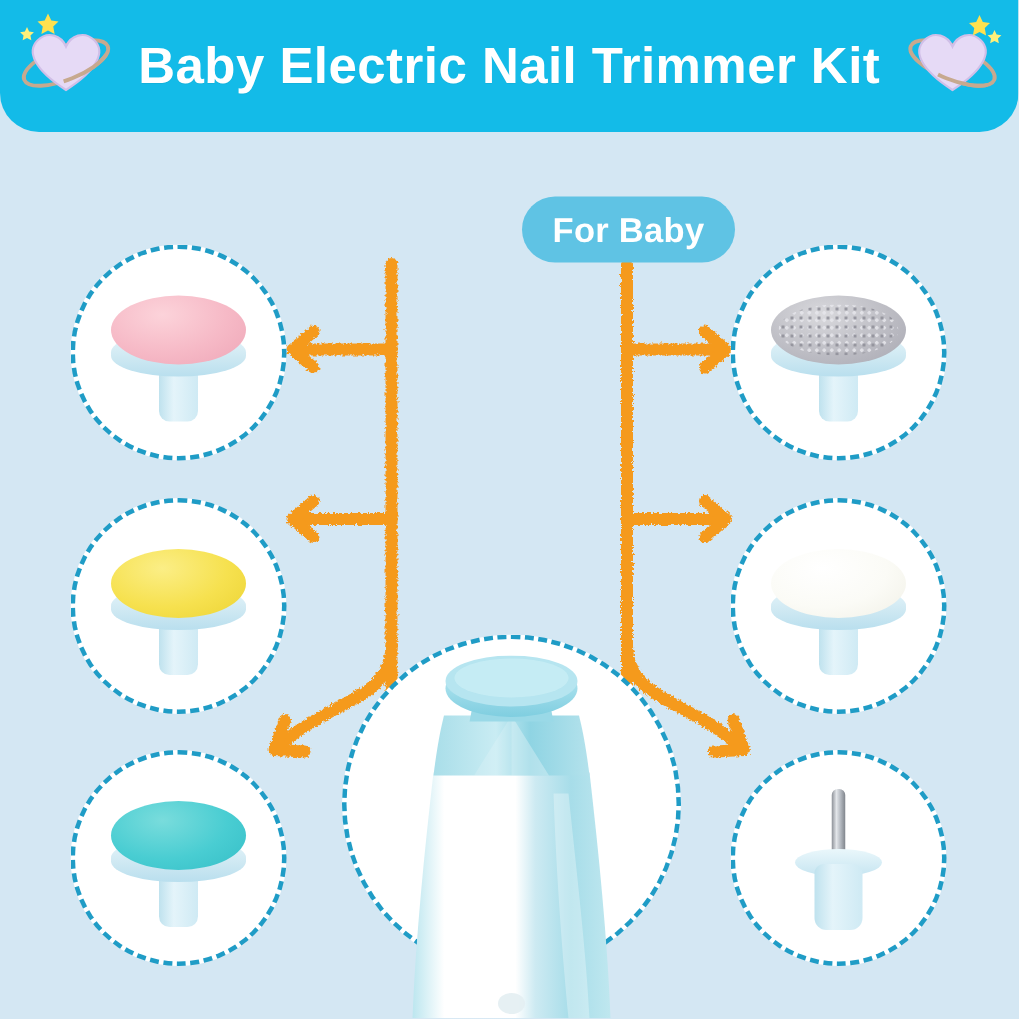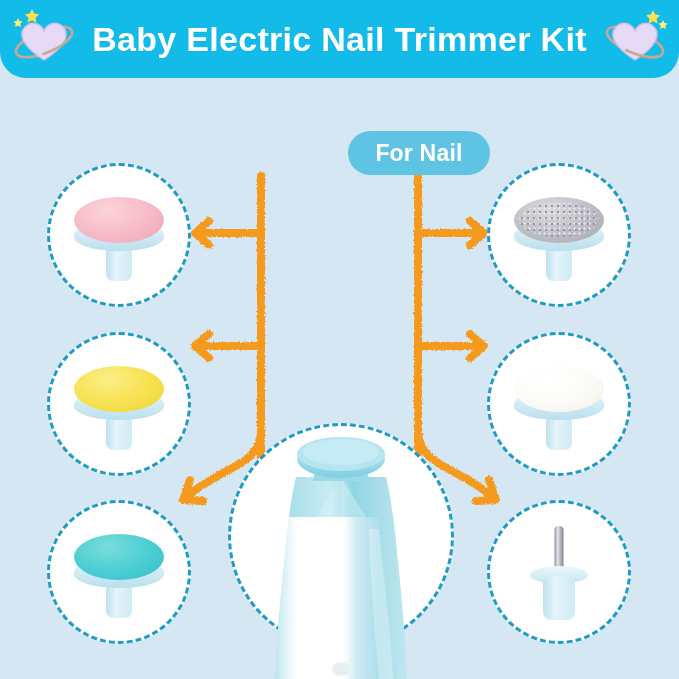--- a/index.html
+++ b/index.html
@@ -7,21 +7,21 @@
     width:679px;height:679px;
     background:#d4e7f3;
     font-family:"Liberation Sans", sans-serif;
     overflow:hidden;
     position:relative;
   }
   #stage{position:relative;width:679px;height:679px;overflow:hidden;background:#d4e7f3;}
 
   
   .header{
-    position:absolute;left:0;top:0;width:679px;height:78px;
+    position:absolute;left:0;top:0;width:679px;height:88px;
     background:#13bbe8;
     border-bottom-left-radius:26px;border-bottom-right-radius:26px;
     display:flex;align-items:center;justify-content:center;
     z-index:6;
   }
   .header-title{
     color:#ffffff;
     font-size:34px;
     font-weight:bold;
     letter-spacing:0.3px;
@@ -191,21 +191,21 @@
 
       <path d="M418 346 L483 346"></path>
       <path d="M470 334 L484 346 L470 358"></path>
 
       <path d="M418 430 C418 466 457 466 493 497"></path>
       <path d="M489 480 L496 500 L476 501"></path>
     </g>
   </svg>
 
   <div class="pill pill-adult">
-    <span>For Nail</span>
+    <span>For Baby</span>
   </div>
 
   <div class="bubble b-tl">
     <div class="inner">
       <div class="head">
         <div class="stem"></div>
         <div class="collar"></div>
         <div class="disc disc-pink"></div>
       </div>
     </div>

